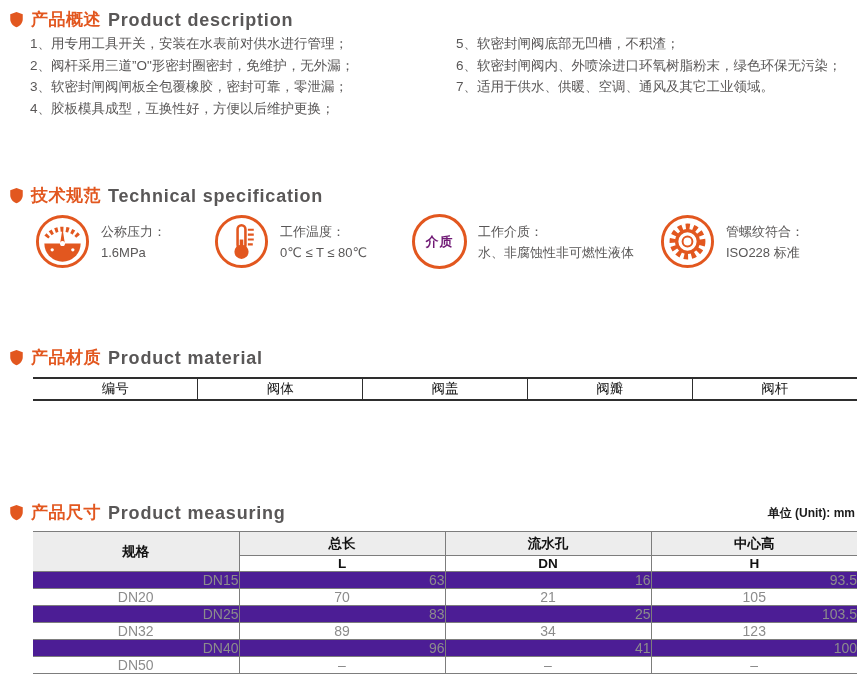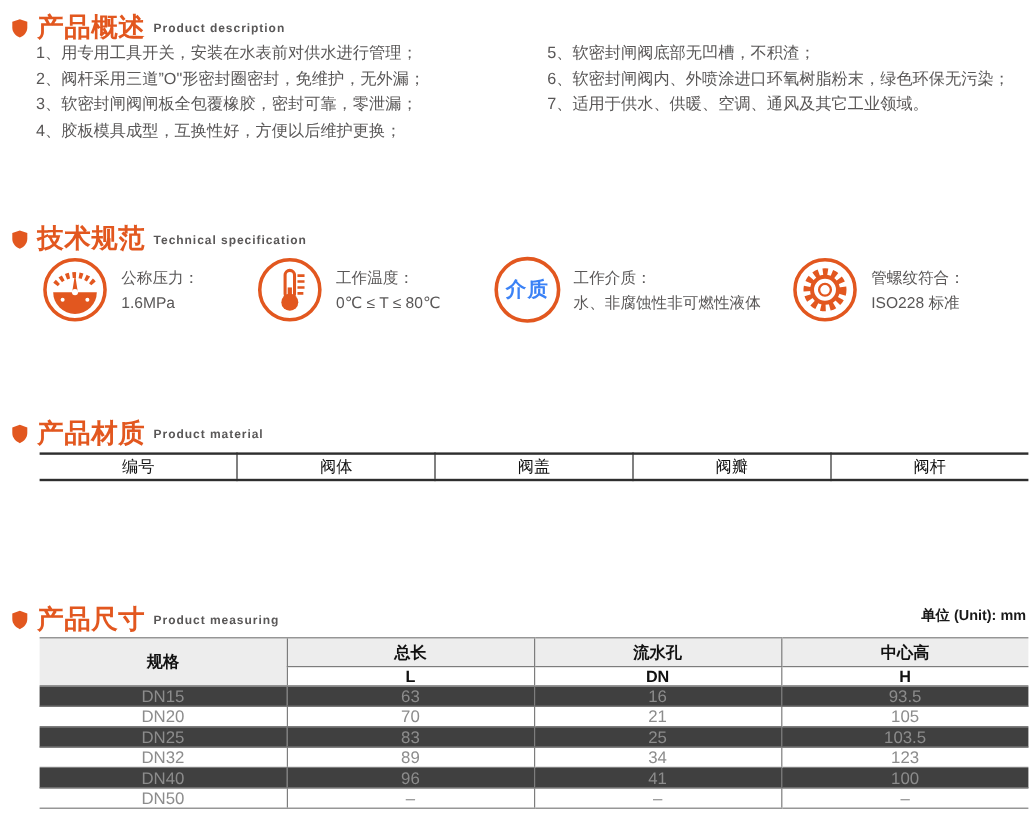--- a/index.html
+++ b/index.html
@@ -8,35 +8,35 @@
     position: relative;
     background: #ffffff;
     font-family: "Liberation Sans", "DejaVu Sans", sans-serif;
     overflow: hidden;
     color: #595757;
   }
   .abs { position: absolute; }
 
   
   .sec-h { display: flex; align-items: center; gap: 7px; left: 9px; }
-  .sec-h .zh { color: #e2571f; font-size: 22px; font-weight: 700; letter-spacing: 0.5px; }
-  .sec-h .en { color: #595757; font-size: 10px; font-weight: 700; letter-spacing: 0.8px; padding-top: 2px; }
+  .sec-h .zh { color: #e2571f; font-size: 17px; font-weight: 700; letter-spacing: 0.5px; }
+  .sec-h .en { color: #595757; font-size: 18px; font-weight: 700; letter-spacing: 0.8px; padding-top: 2px; }
   .shield { width: 15px; height: 17px; flex: 0 0 auto; }
 
   
   .list { font-size: 13.5px; line-height: 21.5px; color: #595757; }
   .list .li { white-space: nowrap; }
 
   
   .feature { position: absolute; top: 214px; display: flex; align-items: center; gap: 11px; }
   .fi { width: 55px; height: 55px; flex: 0 0 auto; }
   .badge {
     width: 55px; height: 55px; border: 3px solid #e2571f; border-radius: 50%;
     display: flex; align-items: center; justify-content: center;
-    color: #3b82f6; font-weight: 700; font-size: 17px; letter-spacing: 1px;
+    color: #701a75; font-weight: 700; font-size: 13px; letter-spacing: 1px;
   }
   .ftxt { font-size: 13px; line-height: 21px; color: #595757; white-space: nowrap; }
 
   
   .mat-table {
     border-collapse: collapse; table-layout: fixed;
     width: 824px; left: 33px; top: 377px; position: absolute;
     border-top: 2px solid #2e2e2e; border-bottom: 2px solid #2e2e2e;
   }
   .mat-table td {
@@ -57,21 +57,21 @@
   .dim-table td {
     text-align: center; vertical-align: middle; font-size: 13.5px;
     border-top: 1px solid #7d7d7d; border-bottom: 1px solid #7d7d7d;
     border-left: 1px solid #7d7d7d;
   }
   .dim-table td.no-left { border-left: none; }
   .dim-table tr.h1 td { height: 24px; font-weight: 700; color: #111; background: #ededed; }
   .dim-table tr.h2 td { height: 14px; font-weight: 700; color: #111; background: #ffffff; }
   .dim-table td.spec-cell { background: #ededed; font-weight: 700; color: #111; }
   .dim-table tr.dr td { height: 17px; color: #8c8c8c; font-size: 14px; }
-  .dim-table tr.dr.odd td { background: #404040; }
+  .dim-table tr.dr.odd td { background: #4c1d95; text-align: right; }
 </style>
 </head>
 <body>
 
 <div class="abs sec-h" style="top:8px">
   <svg class="shield" viewBox="0 0 24 26">
     <path d="M12 1 L22 4.5 V12 C22 18.5 17.5 23 12 25.5 C6.5 23 2 18.5 2 12 V4.5 Z" fill="#e2571f"></path>
   </svg>
   <span class="zh">产品概述</span>
   <span class="en">Product description</span>

